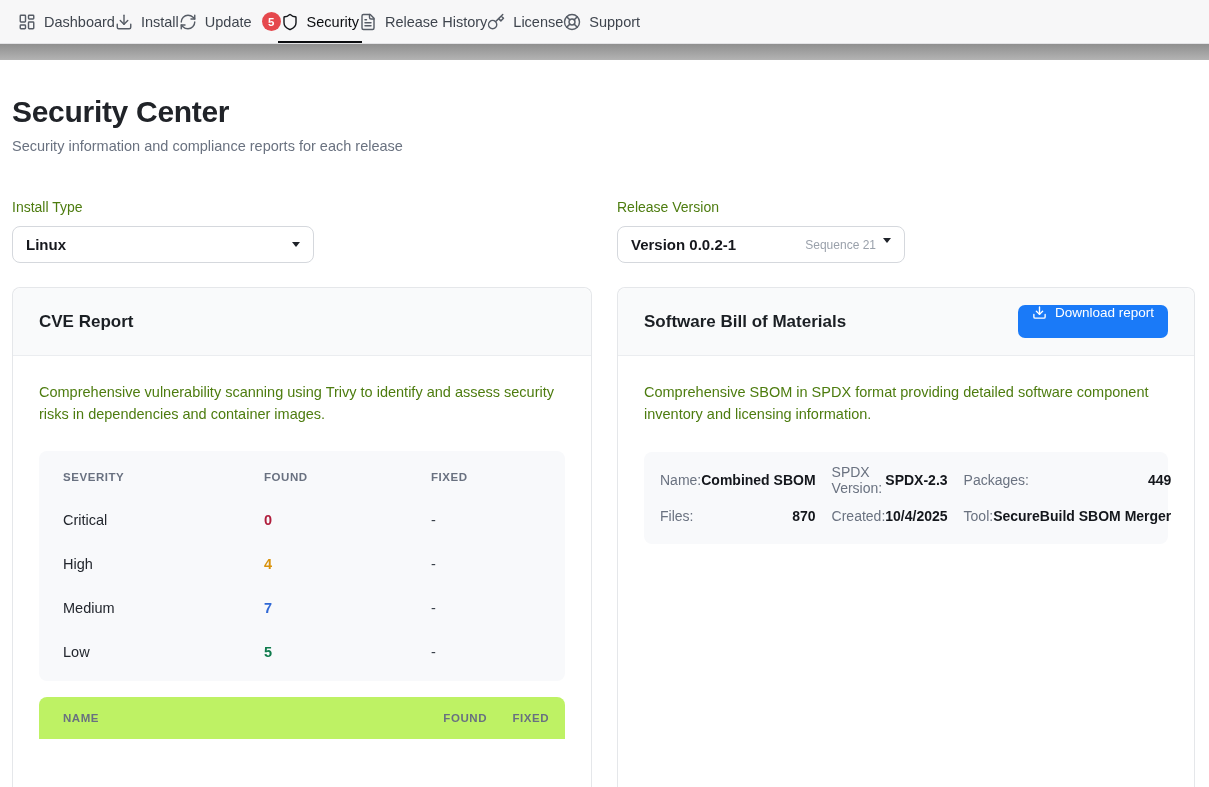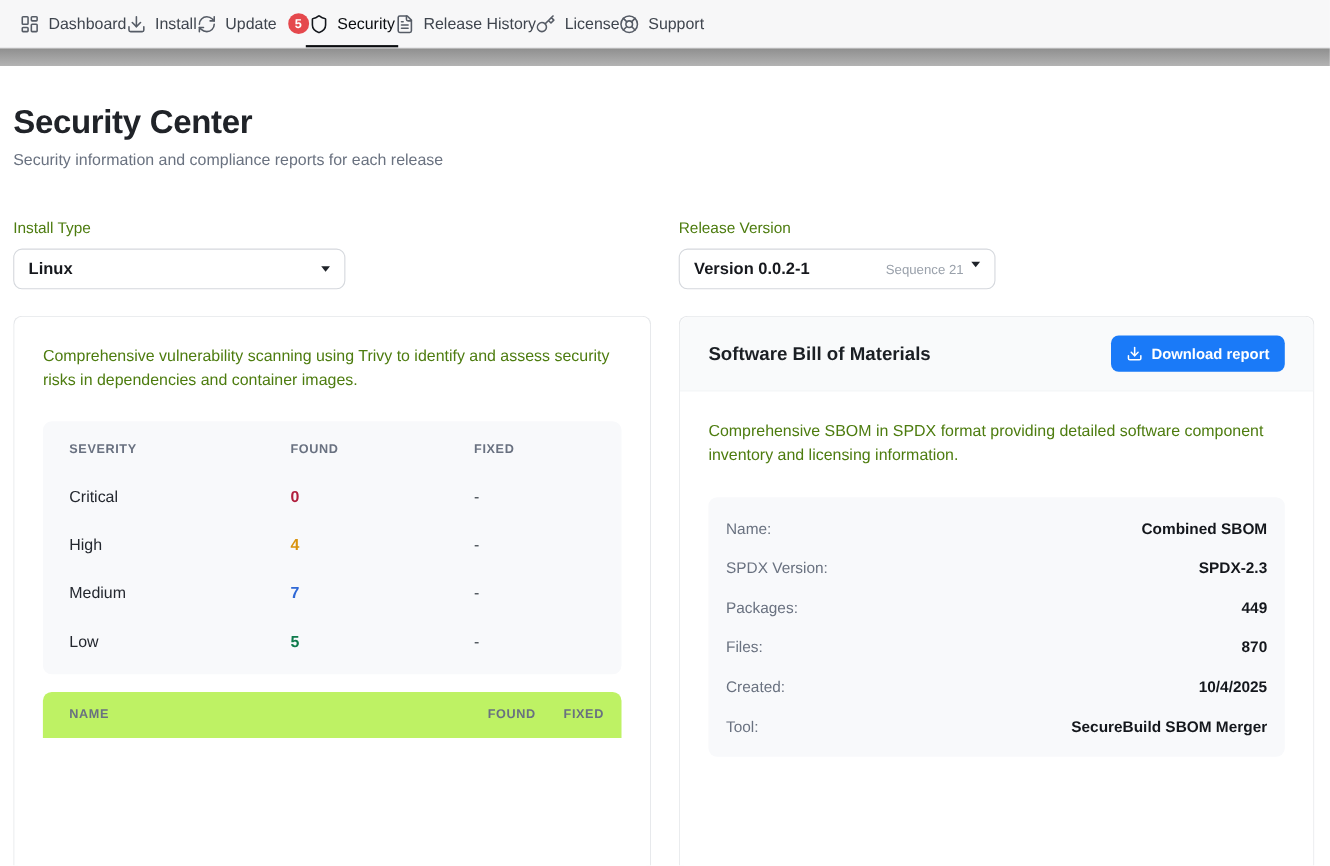--- a/index.html
+++ b/index.html
@@ -125,26 +125,25 @@
     justify-content: space-between;
     padding: 0 26px;
   }
   .card-title { font-size: 17px; font-weight: 600; color: #1b1f24; }
   .btn-primary {
     border: none;
     height: 33px;
     border-radius: 7px;
     padding: 0 14px;
     display: flex;
-    align-items: center;
     gap: 8px;
     color: #fff;
     font-family: "Liberation Sans", sans-serif;
     font-size: 13.5px;
-    font-weight: 700;
+    font-weight: 400;
     cursor: pointer;
   }
   .card-body { padding: 26px; }
   .card-desc { font-size: 14.5px; line-height: 21.5px; color: #4d7c0f; }
 
   
   .sev-panel {
     margin-top: 26px;
     background: #f8f9fb;
     border-radius: 8px;
@@ -186,21 +185,21 @@
   }
   .ta-right { text-align: right; }
 
   
   .info-panel {
     margin-top: 27px;
     background: #f8f9fb;
     border-radius: 8px;
     padding: 10px 16px;
     display: grid;
-    grid-template-columns: 1fr;
+    grid-template-columns: 1fr 1fr 1fr;
     column-gap: 16px;
   }
   .info-pair {
     display: flex;
     align-items: center;
     justify-content: space-between;
     height: 36px;
     font-size: 14px;
   }
   .info-label { color: #6a7280; }
@@ -318,20 +317,23 @@
           <span class="select-meta">Sequence 21</span>
           <span class="caret"></span>
         </span>
       </div>
     </div>
   </div>
 
   <div class="two-col cards">
 
     <section class="card">
+      <div class="card-header">
+        <div class="card-title">CVE Report</div>
+      </div>
       <div class="card-body">
         <p class="card-desc">Comprehensive vulnerability scanning using Trivy to identify and assess security risks in dependencies and container images.</p>
 
         <div class="sev-panel">
           <div class="sev-row head">
             <span>SEVERITY</span>
             <span>FOUND</span>
             <span>FIXED</span>
           </div>
           <div class="sev-row">

